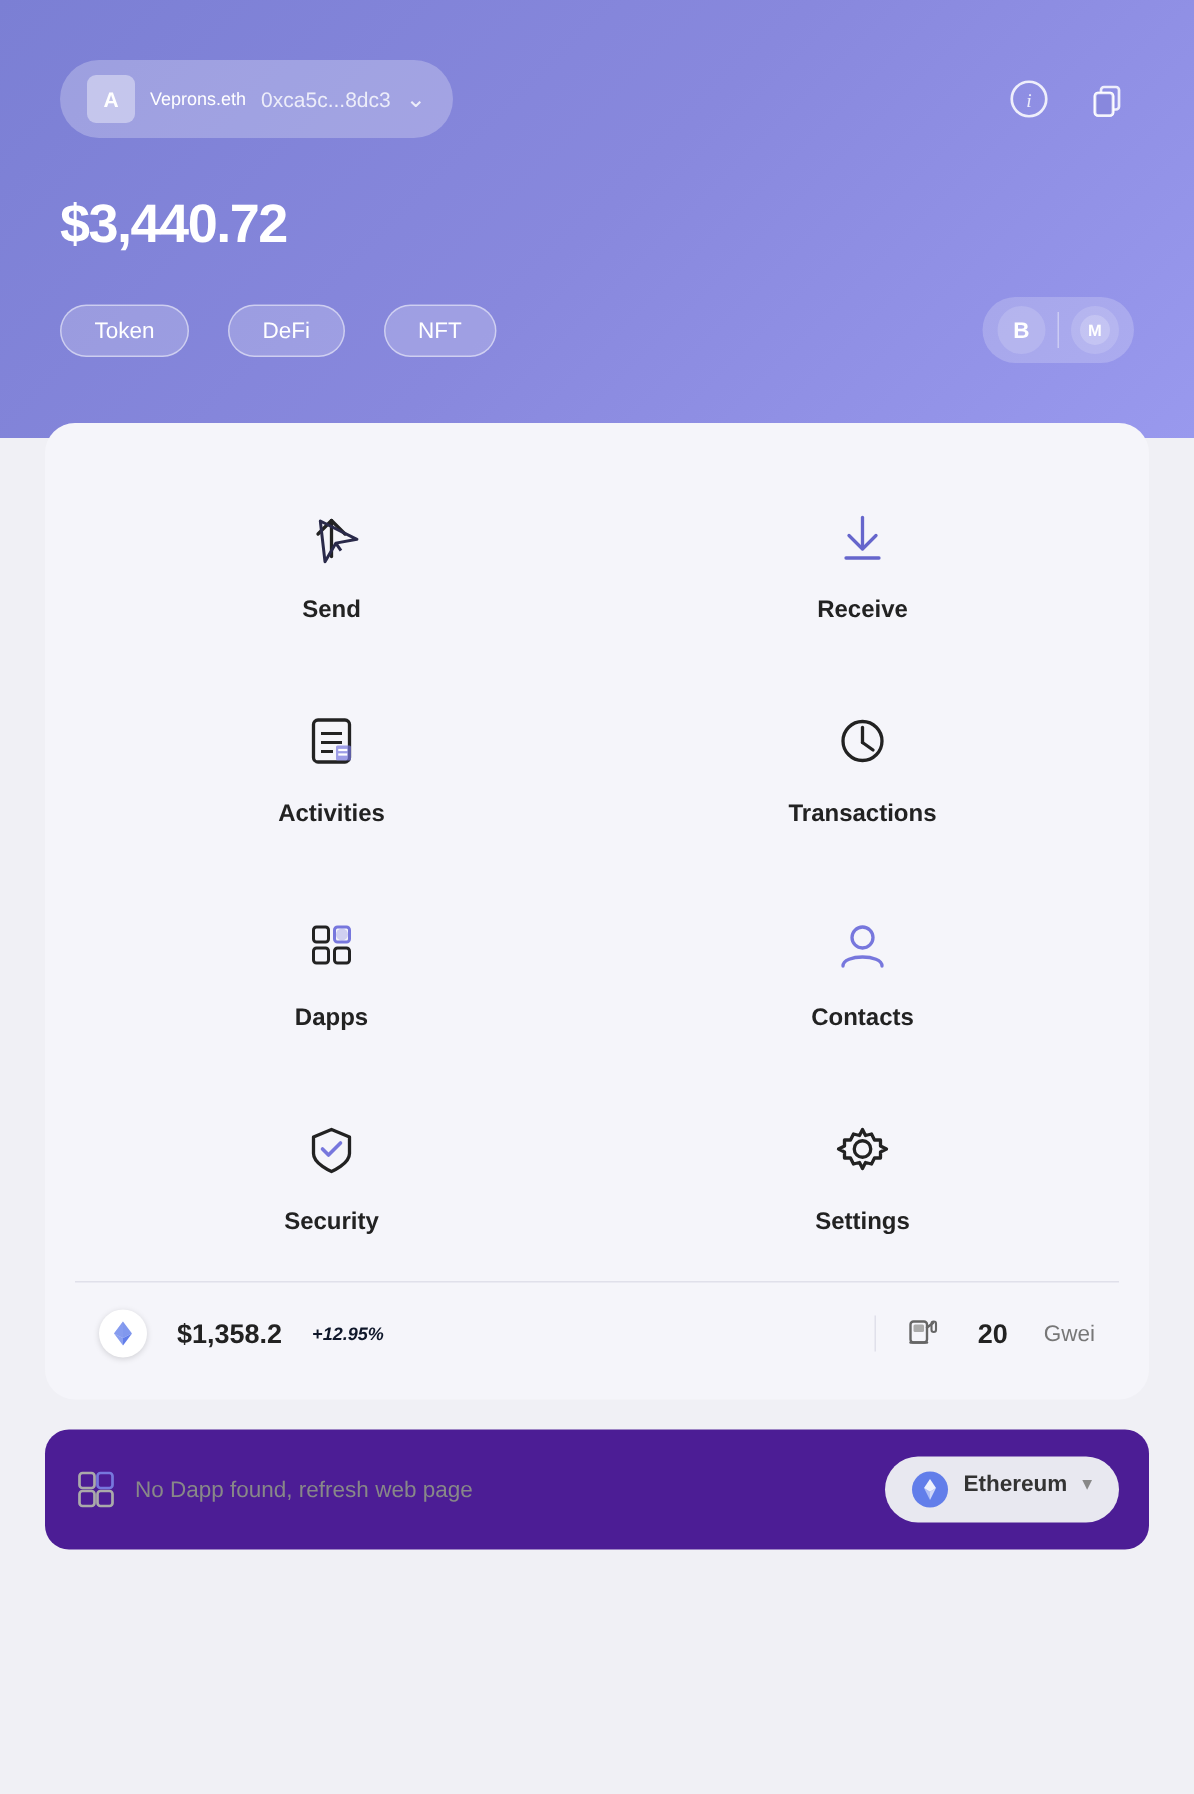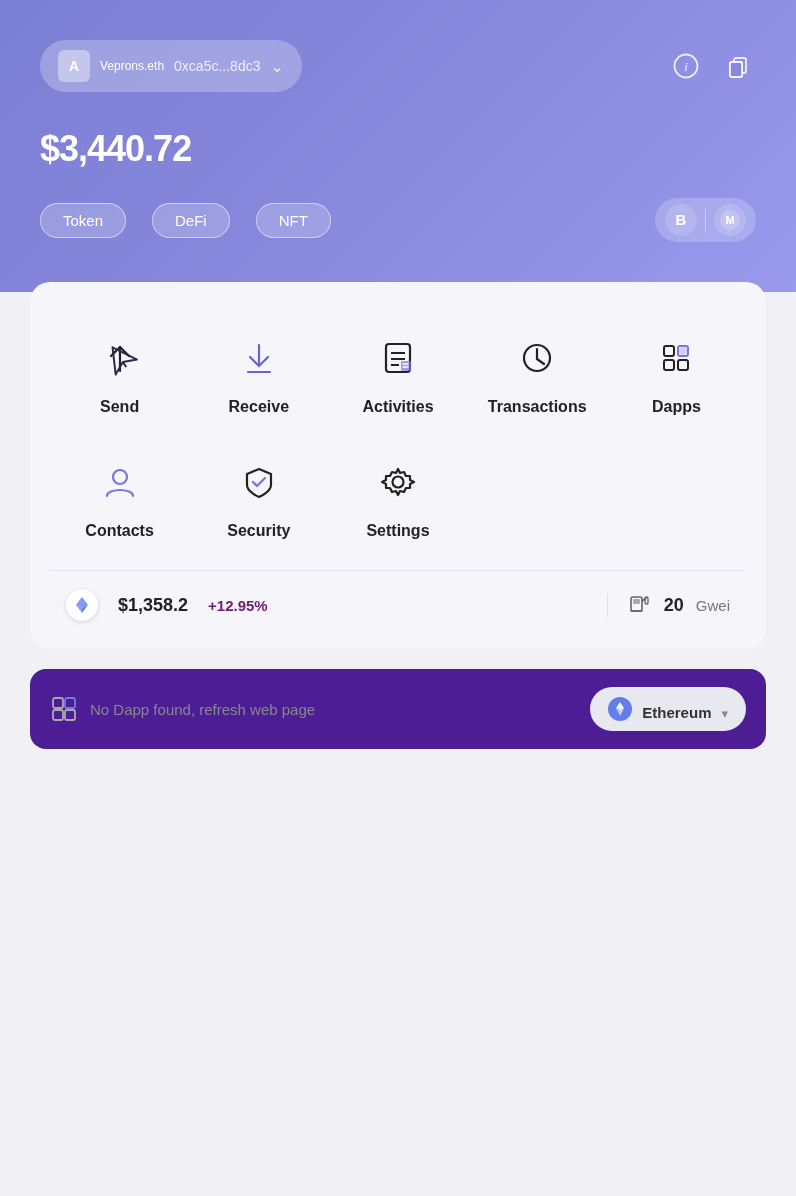--- a/index.html
+++ b/index.html
@@ -129,22 +129,22 @@
       border-radius: 20px;
       padding: 30px 20px 20px;
       margin-top: -10px;
       position: relative;
       z-index: 2;
     }
 
     
     .action-grid {
       display: grid;
-      grid-template-columns: 1fr 1fr 1fr 1fr 1fr;
-      gap: 0;
+      grid-template-columns: 1fr 1fr;
+      gap: 12px;
       margin-bottom: 8px;
     }
     .action-item {
       display: flex;
       flex-direction: column;
       align-items: center;
       padding: 20px 10px;
       cursor: pointer;
       gap: 14px;
     }
@@ -189,28 +189,29 @@
       align-items: center;
       justify-content: center;
       box-shadow: 0 1px 4px rgba(0,0,0,0.15);
     }
     .eth-price-val {
       font-size: 18px;
       font-weight: 700;
       color: #222;
     }
     .eth-change {
-      font-size: 15px;
+      font-size: 12px;
       font-weight: 600;
-      color: #701a75;
+      color: #0f172a;
+      font-style: italic;
     }
     .gas-section {
       display: flex;
       align-items: center;
-      gap: 12px;
+      gap: 24px;
       border-left: 1.5px solid #e0e0ea;
       padding-left: 20px;
     }
     .gas-val {
       font-size: 18px;
       font-weight: 700;
       color: #222;
     }
     .gas-unit {
       font-size: 15px;
@@ -229,21 +230,21 @@
     }
     .no-dapp {
       display: flex;
       align-items: center;
       gap: 12px;
       color: #888;
       font-size: 15px;
     }
     .network-select {
       display: flex;
-      align-items: flex-end;
+      align-items: flex-start;
       gap: 10px;
       background: #e8e8f0;
       border-radius: 22px;
       padding: 10px 18px;
       cursor: pointer;
     }
     .eth-network-logo {
       width: 24px;
       height: 24px;
       border-radius: 50%;

